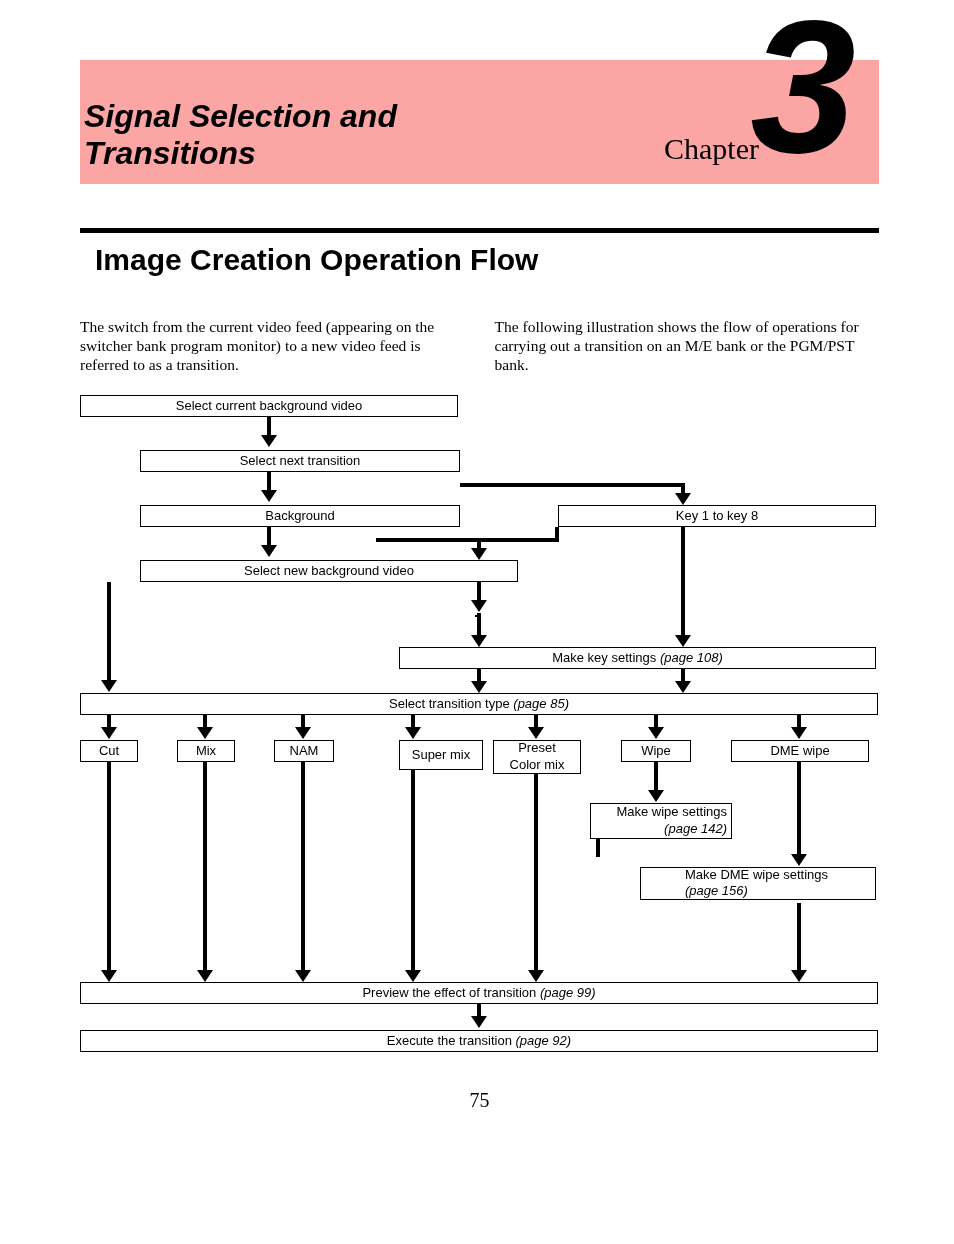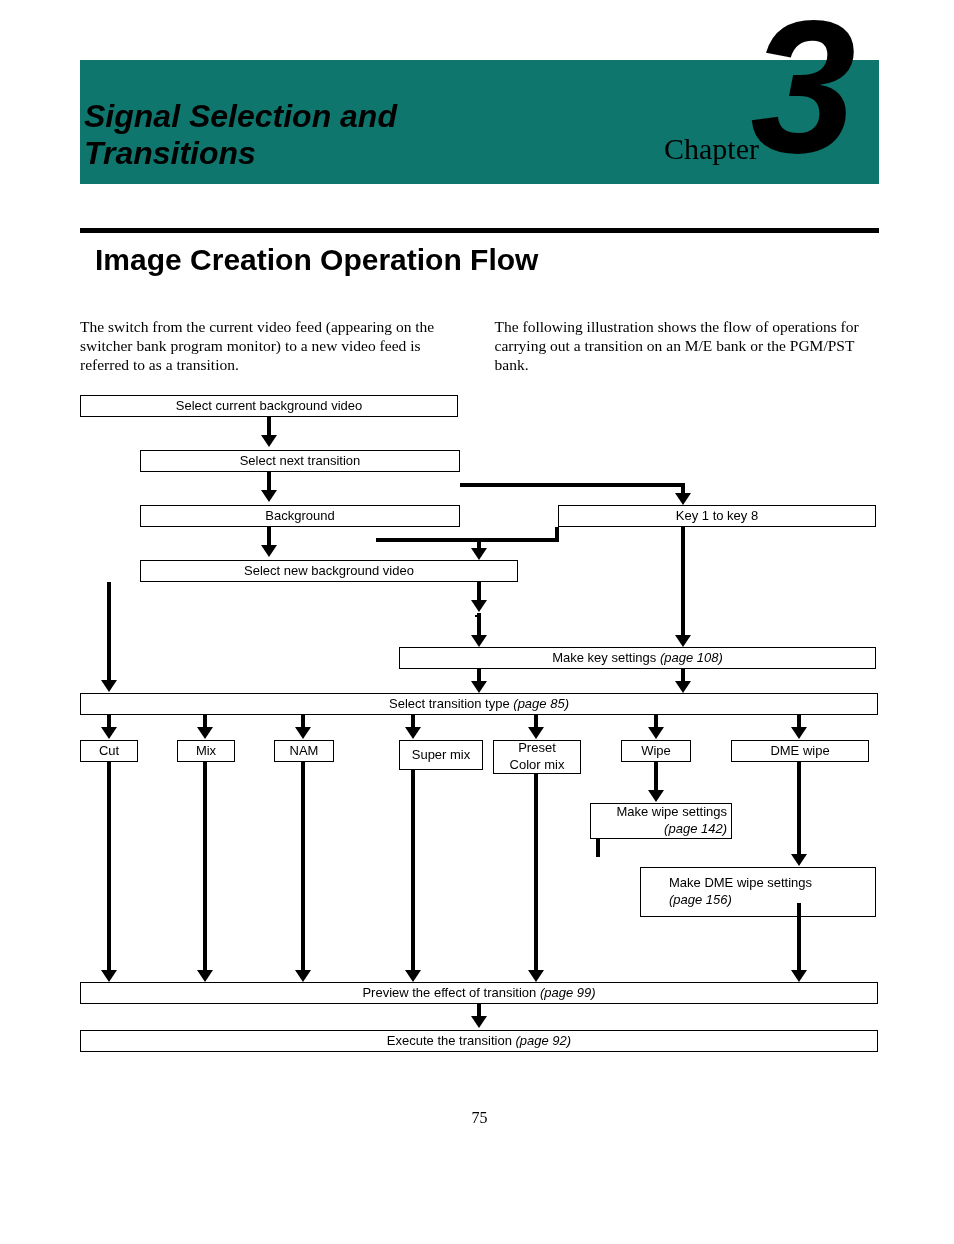--- a/index.html
+++ b/index.html
@@ -6,21 +6,21 @@
     margin: 0;
     padding: 0;
     font-family: "Times New Roman", Times, serif;
     background: #fff;
     width: 954px;
   }
   .page {
     padding: 60px 75px 40px 80px;
   }
   .chapter-banner {
-    background: #0f766e;
+    background: #fca5a5;
     position: relative;
     padding: 38px 0 12px 0;
     margin-bottom: 44px;
   }
   .chapter-title {
     font-family: Arial, Helvetica, sans-serif;
     font-weight: bold;
     font-style: italic;
     font-size: 32px;
     line-height: 1.15;
@@ -78,22 +78,22 @@
     line-height: 1.25;
     padding: 3px 4px;
     box-sizing: border-box;
   }
   .ref { font-style: italic; }
   .arrow { position:absolute; }
   .varrow svg, .arrow svg { display:block; }
   .hline { position:absolute; background:#000; }
   .page-num {
     text-align: center;
-    font-size: 16px;
-    margin-top: 34px;
+    font-size: 20px;
+    margin-top: 14px;
   }
 </style>
 </head>
 <body>
 
 <div class="page">
 
   <div class="chapter-banner">
     <div class="chapter-title">
       <span>Signal Selection and</span><br>
@@ -338,21 +338,21 @@
     </div>
 
     <div class="hline" style="left:518px;top:444px;width:4px;height:15px;background:none"></div>
 
     <div class="arrow" style="left:711px;top:367px;">
         <svg width="16" height="104">
           <line x1="8" y1="0" x2="8" y2="94" stroke="#000" stroke-width="4"></line>
           <polygon points="0,92 16,92 8,104" fill="#000"></polygon>
         </svg>
       </div>
-    <div class="fbox" style="left:560px;top:472px;width:236px;height:50px;text-align:left;align-items:flex-start;padding-left:28px;">
+    <div class="fbox" style="left:560px;top:472px;width:236px;height:33px;text-align:left;align-items:flex-start;padding-left:44px;">
       <span>Make DME wipe settings</span>
       <span class="ref">(page 156)</span>
     </div>
 
     <div class="arrow" style="left:510px;top:444px;">
       <svg width="16" height="30">
           <line x1="8" y1="0" x2="8" y2="18" stroke="#000" stroke-width="4"></line>
         </svg>
     </div>
 

